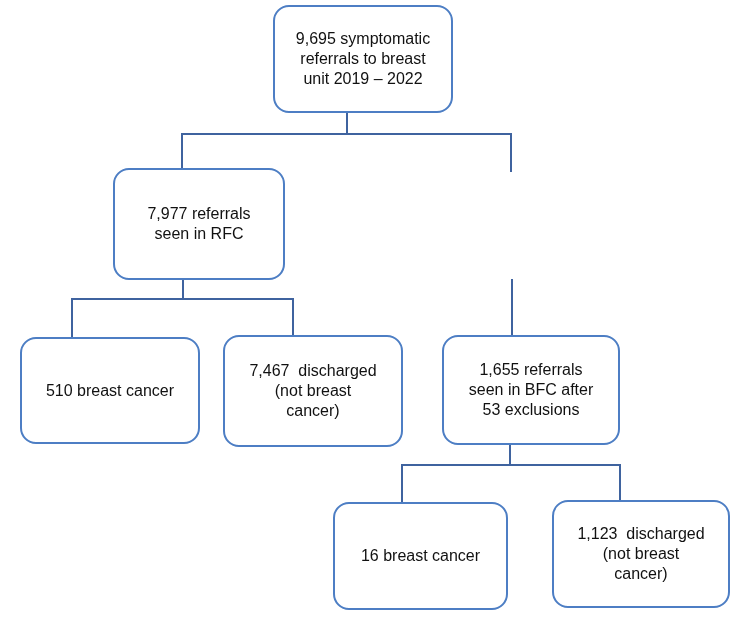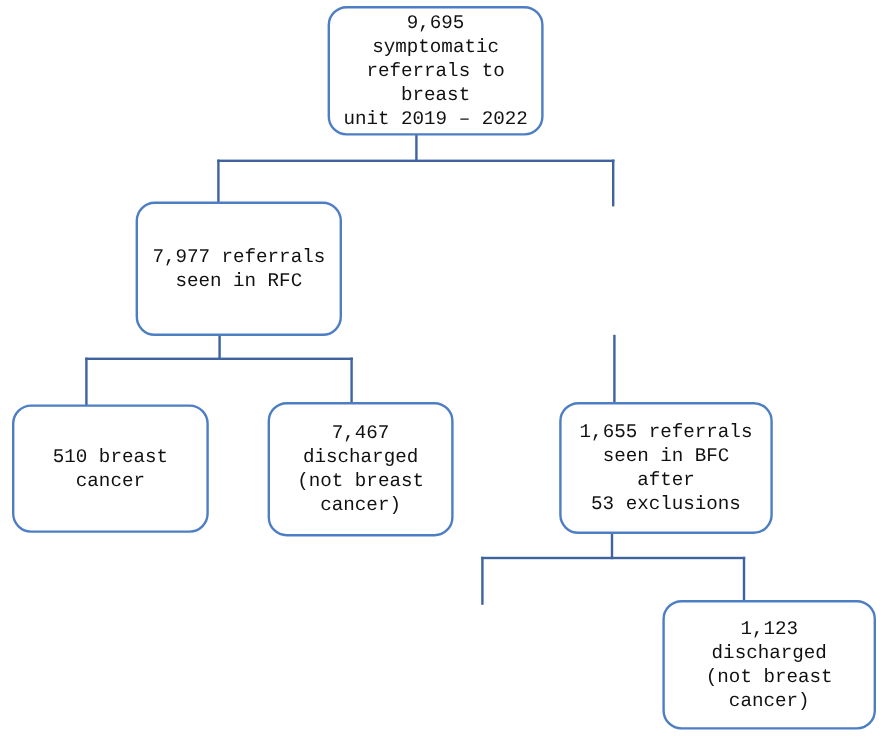--- a/index.html
+++ b/index.html
@@ -20,43 +20,42 @@
     box-sizing: border-box;
     border: 2px solid var(--box-border, #4d7ec4);
     border-radius: 16px;
     background: #ffffff;
     display: flex;
     align-items: center;
     justify-content: center;
     text-align: center;
     padding: 6px 8px;
     z-index: 2;
-    font-family: Liberation Mono, monospace;
   }
   .node-label {
     white-space: pre-wrap;
     font-size: 16px;
     line-height: 20px;
     color: var(--text-color, #111111);
   }
   .conn {
     position: absolute;
     background: var(--connector, #3f639f);
     z-index: 1;
   }
   .conn.v { width: 2px; }
   .conn.h { height: 2px; }
 
   
   .node-root      { left: 273px; top: 5px;   width: 180px; height: 108px; }
   .node-rfc       { left: 113px; top: 168px; width: 172px; height: 112px; }
   .node-bfc       { left: 442px; top: 170px; width: 180px; height: 110px; }
-  .node-rfc-ca    { left: 10px;   top: 337px; width: 164px; height: 107px; }
-  .node-rfc-dis   { left: 223px; top: 335px; width: 155px; height: 112px; }
-  .node-bfc-seen  { left: 466px; top: 335px; width: 178px; height: 110px; }
+  .node-rfc-ca    { left: 20px;   top: 337px; width: 180px; height: 107px; }
+  .node-rfc-dis   { left: 223px; top: 335px; width: 180px; height: 112px; }
+  .node-bfc-seen  { left: 442px; top: 335px; width: 178px; height: 110px; }
   .node-bfc-ca    { left: 333px; top: 502px; width: 175px; height: 108px; }
   .node-bfc-dis   { left: 552px; top: 500px; width: 178px; height: 108px; }
 
   
   .c-root-stub    { left: 346px; top: 112px; height: 23px; }
   .c-rail1        { left: 181px; top: 133px; width: 331px; }
   .c-drop-rfc     { left: 181px; top: 133px; height: 37px; }
   .c-drop-bfc     { left: 510px; top: 133px; height: 39px; }
   .c-rfc-stub     { left: 182px; top: 279px; height: 21px; }
   .c-rail2        { left: 71px;  top: 298px; width: 223px; }
@@ -108,20 +107,23 @@
 (not breast
 cancer)</span>
   </div>
 
   <div class="node node-bfc-seen">
     <span class="node-label">1,655 referrals
 seen in BFC after
 53 exclusions</span>
   </div>
 
+  <div class="node node-bfc-ca">
+    <span class="node-label">16 breast cancer</span>
+  </div>
 
   <div class="node node-bfc-dis">
     <span class="node-label">1,123  discharged
 (not breast
 cancer)</span>
   </div>
 
 </div>
 
 </body></html>

